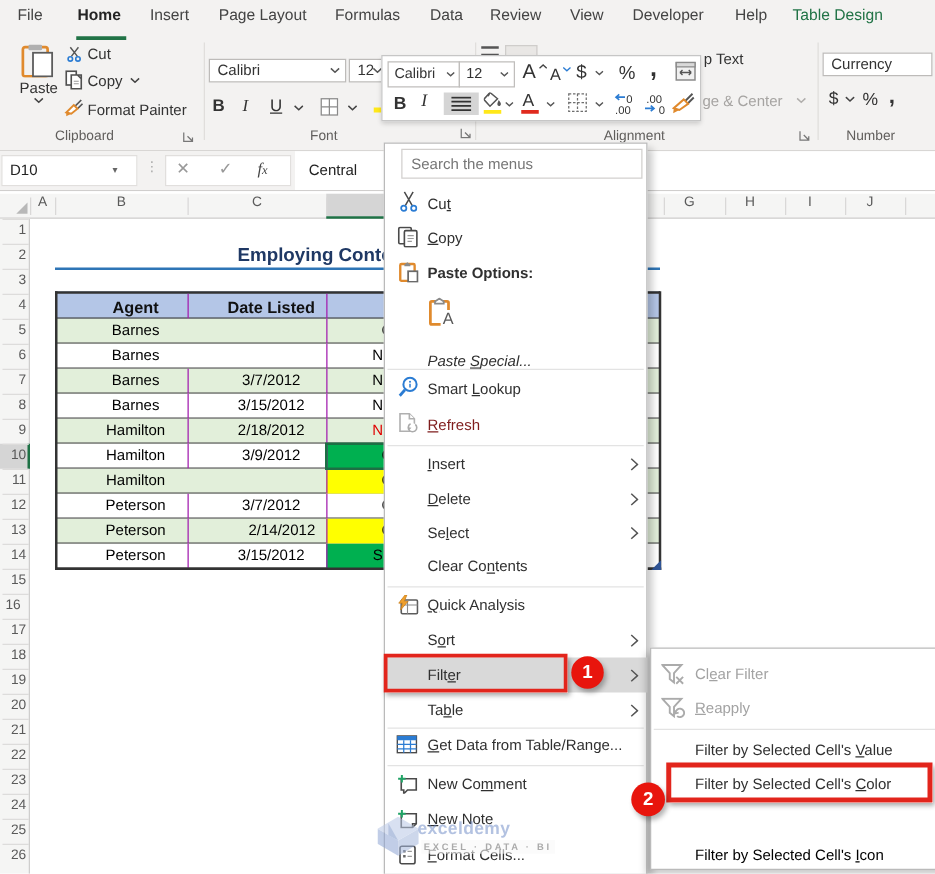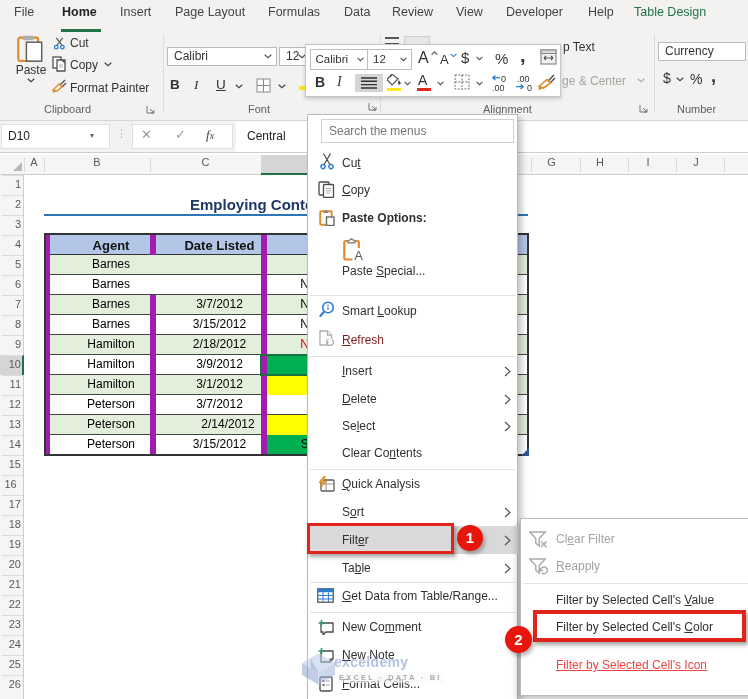--- a/index.html
+++ b/index.html
@@ -10,21 +10,21 @@
 .tab { position:absolute; top:5px; font-size:12.5px; color:#444; white-space:nowrap; }
 .lbl { position:absolute; font-size:11px; color:#605e5c; white-space:nowrap; }
 .mi-text { position:absolute; left:34px; font-size:12px; color:#303030; white-space:nowrap; }
 .sep { position:absolute; left:2px; right:2px; height:1px; background:#e3e3e3; }
 .mico { position:absolute; }
 .colL { position:absolute; top:3px; text-align:center; font-size:11px; color:#5a5a5a; }
 .ctick { position:absolute; top:5px; width:1px; height:14px; background:#d9d8d7; }
 .rnum { position:absolute; left:0; width:21px; text-align:right; font-size:11px; color:#5a5a5a; }
 .rtick { position:absolute; left:2px; width:21px; height:1px; background:#dddcdb; }
 .trow { position:absolute; left:0; width:484px; height:20px; }
-.tcell { position:absolute; top:0; height:20px; font-size:12px; color:#000; text-align:center; line-height:19px; border-left:6px solid #a21caf; overflow:hidden;padding-left:22px; }
+.tcell { position:absolute; top:0; height:20px; font-size:12px; color:#000; text-align:center; line-height:19px; border-left:1px solid #a21caf; overflow:hidden;padding-left:22px; }
 </style>
 </head>
 <body>
 <div id="canvas">
 
 <div class="abs" style="left:0;top:0;width:748px;height:32px;background:#f3f2f1;">
   <div class="tab" style="left:14px;">File</div>
   <div class="tab" style="left:62px;color:#242424;font-weight:700;">Home</div>
   <div class="abs" style="left:61px;top:28.5px;width:40px;height:3px;background:#217346;"></div>
   <div class="tab" style="left:120px;">Insert</div>
@@ -269,21 +269,20 @@
   <div class="tcell" style="left:331px;width:153px;"></div>
  </div>
  <div class="trow" style="top:122px;background:#ffffff;border-bottom:1px solid #444;">
   <div class="tcell" style="left:0;width:106px;">Hamilton</div>
   <div class="tcell" style="left:106px;width:111px;">3/9/2012</div>
   <div class="tcell" style="left:217px;width:114px;text-indent:-10px;background:#00B050;">Central</div>
   <div class="tcell" style="left:331px;width:153px;"></div>
  </div>
  <div class="trow" style="top:142px;background:#e2efda;border-bottom:1px solid #444;">
   <div class="tcell" style="left:0;width:106px;">Hamilton</div>
-  <div class="tcell" style="left:106px;width:111px;">3/1/2012</div>
   <div class="tcell" style="left:217px;width:114px;text-indent:-10px;background:#FFFF00;">Central</div>
   <div class="tcell" style="left:331px;width:153px;"></div>
  </div>
  <div class="trow" style="top:162px;background:#ffffff;border-bottom:1px solid #444;">
   <div class="tcell" style="left:0;width:106px;">Peterson</div>
   <div class="tcell" style="left:106px;width:111px;">3/7/2012</div>
   <div class="tcell" style="left:217px;width:114px;text-indent:-10px;">Central</div>
   <div class="tcell" style="left:331px;width:153px;"></div>
  </div>
  <div class="trow" style="top:182px;background:#e2efda;border-bottom:1px solid #444;">
@@ -395,21 +394,21 @@
         <path d="M4.5 2.5 l2.4-1.8 2.4 1.8 v1.5 h-4.8 z" fill="#8a8a8a"></path>
         <rect x="7.5" y="8" width="7.5" height="8.5" fill="#fff" stroke="#6a6a6a" stroke-width="1.4"></rect>
       </svg>
       <span class="mi-text" style="top:96px;"><b>Paste Options:</b></span>
 <svg class="abs" style="left:35px;top:123px;" width="22" height="24" viewBox="0 0 22 24">
         <rect x="1.3" y="3" width="14.5" height="18.5" rx="1.2" fill="#fff" stroke="#e08a2d" stroke-width="2.2"></rect>
         <path d="M5 3.2 l3.5-2.4 3.5 2.4 v1.6 h-7 z" fill="#fff" stroke="#8a8a8a" stroke-width="1.4"></path>
         <rect x="9.5" y="10" width="12" height="13" fill="#fff"></rect>
         <text x="15.5" y="21.5" font-size="13" fill="#595959" text-anchor="middle" font-family="Liberation Sans">A</text>
       </svg>
-<span class="mi-text" style="top:149px;">Paste <u>S</u>pecial...</span>
+<span class="mi-text" style="top:167px;font-style:italic;">Paste <u>S</u>pecial...</span>
 <div class="sep" style="top:180px;"></div>
 <svg class="mico" style="left:10px;top:186px;" width="17" height="18" viewBox="0 0 17 18">
         <circle cx="10" cy="6.5" r="5.3" fill="#fff" stroke="#2b7cd3" stroke-width="1.6"></circle>
         <path d="M6 10.8 L1.8 15.6" stroke="#2b7cd3" stroke-width="2.2"></path>
         <circle cx="10" cy="4.4" r="0.8" fill="#2b7cd3"></circle>
         <path d="M10 6 v3" stroke="#2b7cd3" stroke-width="1.2"></path>
       </svg>
       <span class="mi-text" style="top:189.5px;">Smart <u>L</u>ookup</span>
 <svg class="mico" style="left:11px;top:215px;" width="16" height="17" viewBox="0 0 16 17">
         <path d="M1 1 h7.5 l4 4 v10 h-11.5 z" fill="#fff" stroke="#b0b0b0" stroke-width="1.3"></path>
@@ -488,21 +487,21 @@
       <span class="abs" style="left:35px;top:13.399999999999999px;font-size:12px;color:#a3a3a3;white-space:nowrap;">Cl<u>e</u>ar Filter</span>
 <svg class="abs" style="left:8px;top:38.9px;" width="19" height="17" viewBox="0 0 19 17">
         <path d="M0.8 1 h15.4 l-6 6.5 v7.5 l-3.4 -2.8 v-4.7 z" fill="#fff" stroke="#ababab" stroke-width="1.5"></path>
         <path d="M11.5 12.5 a3.4 3.4 0 1 1 1.2 2.4" fill="none" stroke="#ababab" stroke-width="1.5"></path>
         <path d="M10.6 10.2 l0.7 2.6 2.6-0.7" fill="none" stroke="#ababab" stroke-width="1.4"></path>
       </svg>
       <span class="abs" style="left:35px;top:40.4px;font-size:12px;color:#a3a3a3;white-space:nowrap;"><u>R</u>eapply</span>
 <div class="sep" style="top:63.5px;"></div>
 <span class="abs" style="left:35px;top:101.0px;font-size:12px;color:#303030;white-space:nowrap;">Filter by Selected Cell's <u>C</u>olor</span>
 <span class="abs" style="left:35px;top:73.5px;font-size:12px;color:#303030;white-space:nowrap;">Filter by Selected Cell's <u>V</u>alue</span>
-<span class="abs" style="left:35px;top:139px;font-size:12px;color:#ef4444;white-space:nowrap;text-decoration:underline;">Filter by Selected Cell's <u>I</u>con</span>
+<span class="abs" style="left:35px;top:158px;font-size:12px;color:#000000;white-space:nowrap;">Filter by Selected Cell's <u>I</u>con</span>
 </div>
 
 <div class="abs" id="annot" style="left:0;top:0;width:748px;height:699px;pointer-events:none;">
 <div class="abs" style="left:307px;top:522.5px;width:147px;height:31px;border:3.5px solid #e2251c;box-shadow:2px 3px 4px rgba(0,0,0,0.35);"></div>
 <div class="abs" style="left:457px;top:525px;width:26px;height:26px;border-radius:50%;background:#e8150d;box-shadow:2px 3px 4px rgba(0,0,0,0.3);color:#fff;font-size:15px;font-weight:700;text-align:center;line-height:26px;">1</div>
 <div class="abs" style="left:533px;top:610px;width:213px;height:32px;border:4px solid #e2251c;box-shadow:2px 3px 4px rgba(0,0,0,0.35);"></div>
 <div class="abs" style="left:505px;top:626px;width:27px;height:27px;border-radius:50%;background:#e8150d;box-shadow:2px 3px 4px rgba(0,0,0,0.3);color:#fff;font-size:15px;font-weight:700;text-align:center;line-height:27px;">2</div>
 <svg class="abs" style="left:302px;top:653px;opacity:0.55;" width="33" height="32" viewBox="0 0 38 36">
         <polygon points="19,0 38,11 19,22 0,11" fill="#b9c8e6"></polygon>
         <polygon points="0,11 19,22 19,36 0,25" fill="#8fa6d4"></polygon>

